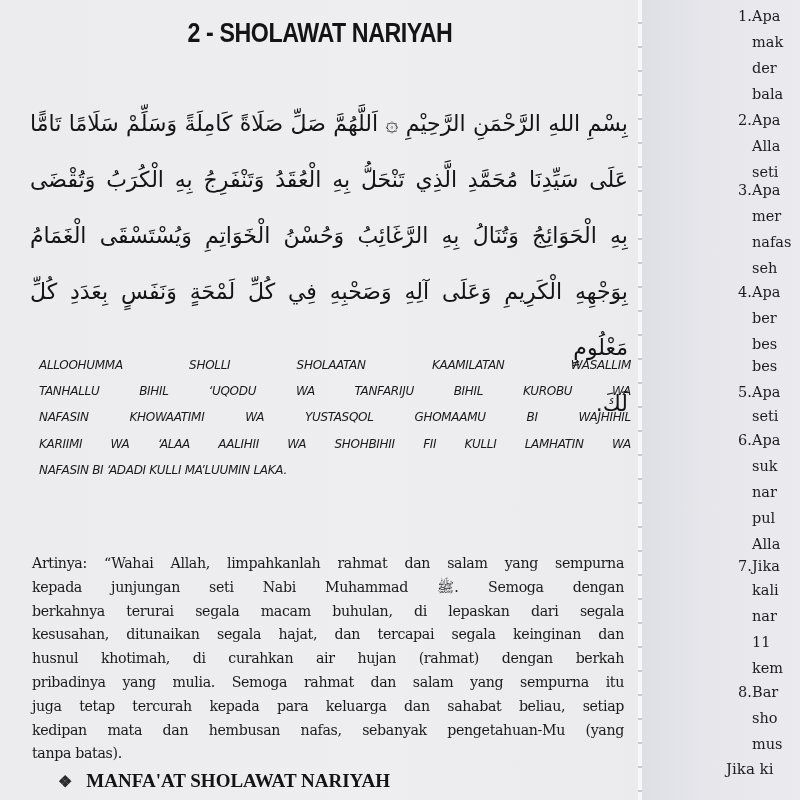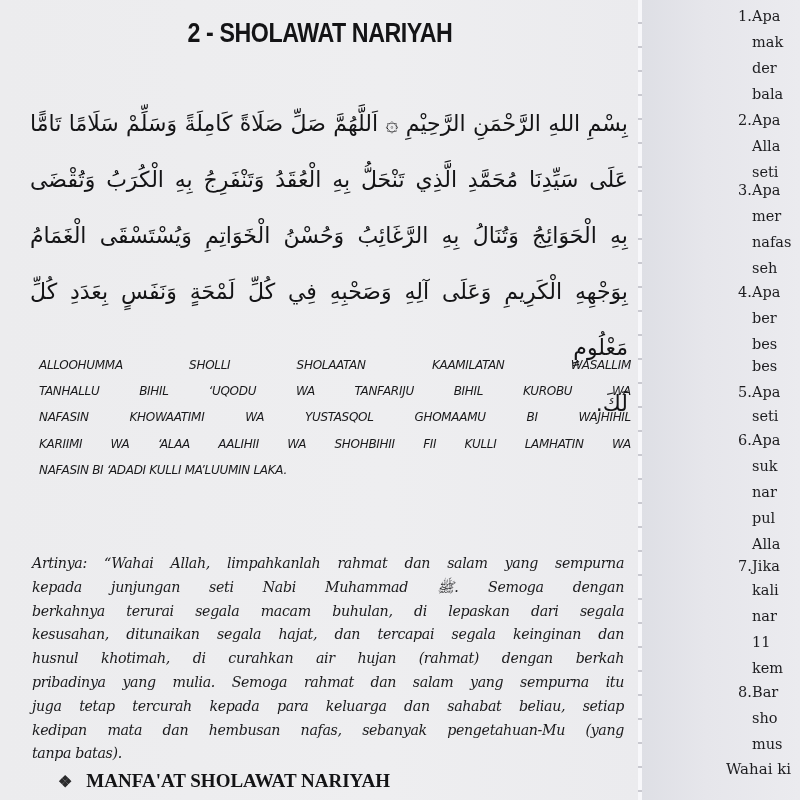--- a/index.html
+++ b/index.html
@@ -45,21 +45,21 @@
       margin-left: 7px;
     }
     .latin-line { display: block; text-align: justify; text-align-last: justify; white-space: nowrap; word-spacing: 0; }
     .latin-line.last { text-align-last: left; }
 
     .meaning {
       position: absolute; left: 32px; top: 552px; width: 592px;
       font-family: "DejaVu Serif", serif; font-size: 14.2px; line-height: 23.8px;
       color: #1a1a1c; letter-spacing: -0.35px;
     }
-    .meaning-line { display: block; text-align: justify; text-align-last: justify; white-space: nowrap; font-style: italic; }
+    .meaning-line { display: block; text-align: justify; text-align-last: justify; white-space: nowrap; }
     .meaning-line.last { text-align-last: left; }
 
     .section-heading {
       position: absolute; left: 58px; top: 770px;
       font-family: "Liberation Serif", serif; font-weight: bold; font-size: 19px;
       color: #141416; display: flex; align-items: center; gap: 14px;
     }
     .diamond-icon { font-size: 16px; color: #2a2a2c; }
 
     .rlist { position: absolute; left: 0; top: 0; width: 158px; }
@@ -209,16 +209,16 @@
         <span class="rtext">Bar</span>
       </div>
       <div class="rline" style="top: 710px;">
         <span class="rtext">sho</span>
       </div>
       <div class="rline" style="top: 736px;">
         <span class="rtext">mus</span>
       </div>
     </div>
   <div id="rparas">
-      <div class="rpara" style="left: 84px; top: 760px;">Wahai ki</div>
+      <div class="rpara" style="left: 84px; top: 760px;">Jika ki</div>
       <div class="rpara" style="left: 64px; top: 765px; margin-top: 45px;">mustajah</div>
     </div>
 </div>
 
 </body></html>

